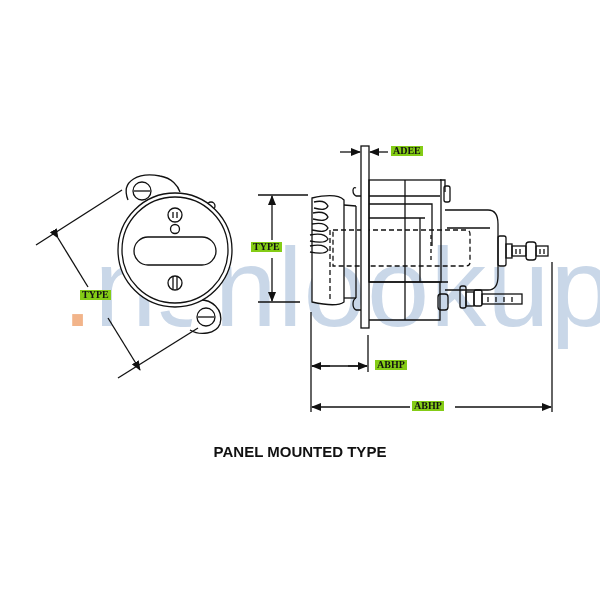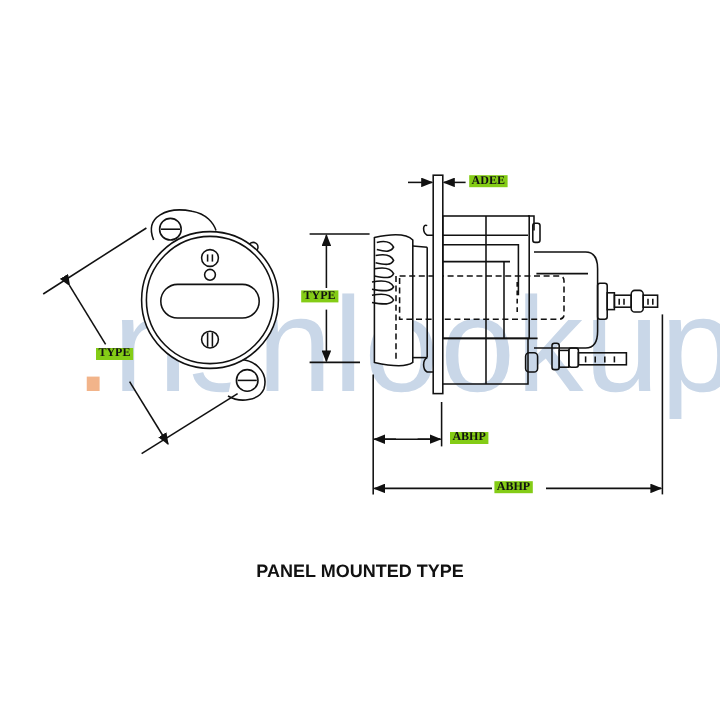--- a/index.html
+++ b/index.html
@@ -1,21 +1,21 @@
 <!DOCTYPE html>
 <html><head>
 <meta charset="utf-8">
 <style>
   html, body { margin:0; padding:0; background:#ffffff; }
   body { width:600px; height:600px; position:relative; overflow:hidden; font-family:"Liberation Sans", sans-serif; }
   #stage { position:absolute; left:0; top:0; width:600px; height:600px; }
   .watermark { position:absolute; left:62px; top:232px; font-family:"Liberation Sans", sans-serif; font-size:112px; letter-spacing:1px; color:#c9d7e8; line-height:1; white-space:nowrap; }
   .watermark .dot { color:#f2b48a; }
   .lbl { position:absolute; font-family:Liberation Serif, serif; font-weight:bold; font-size:10px; color:#111; background:#84cc16; padding:0 2px; line-height:1; }
-  .caption { position:absolute; left:0; width:600px; top:443px; text-align:center; font-family:"Liberation Sans", sans-serif; font-weight:bold; font-size:15px; color:#111;margin-top:25px; }
+  .caption { position:absolute; left:0; width:600px; top:443px; text-align:center; font-family:"Liberation Sans", sans-serif; font-weight:bold; font-size:15px; color:#111; }
 </style>
 </head>
 <body>
 
 <div id="stage">
 
   <div class="watermark"><span class="dot">.</span><span>nsnlookup</span></div>
 
   <svg width="600" height="600" viewBox="0 0 600 600" style="position:absolute;left:0;top:0">
     <defs>

